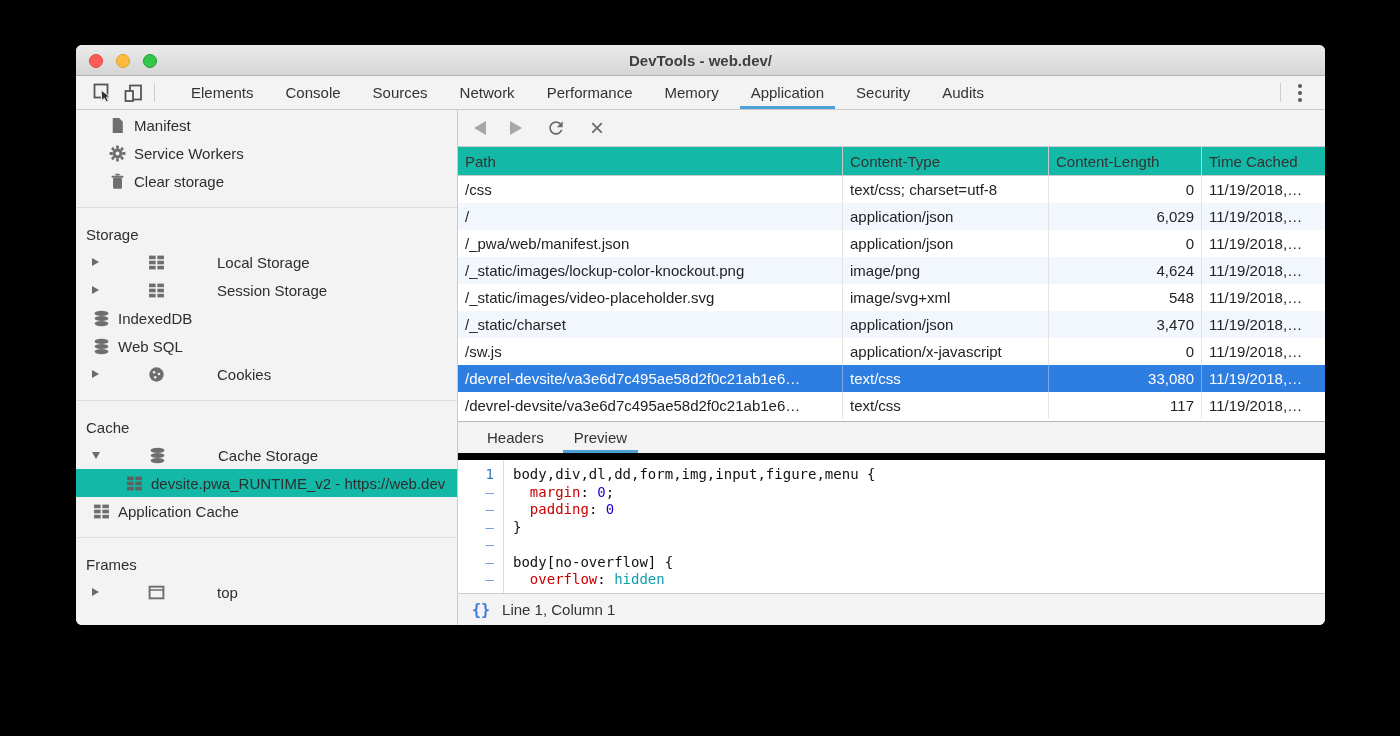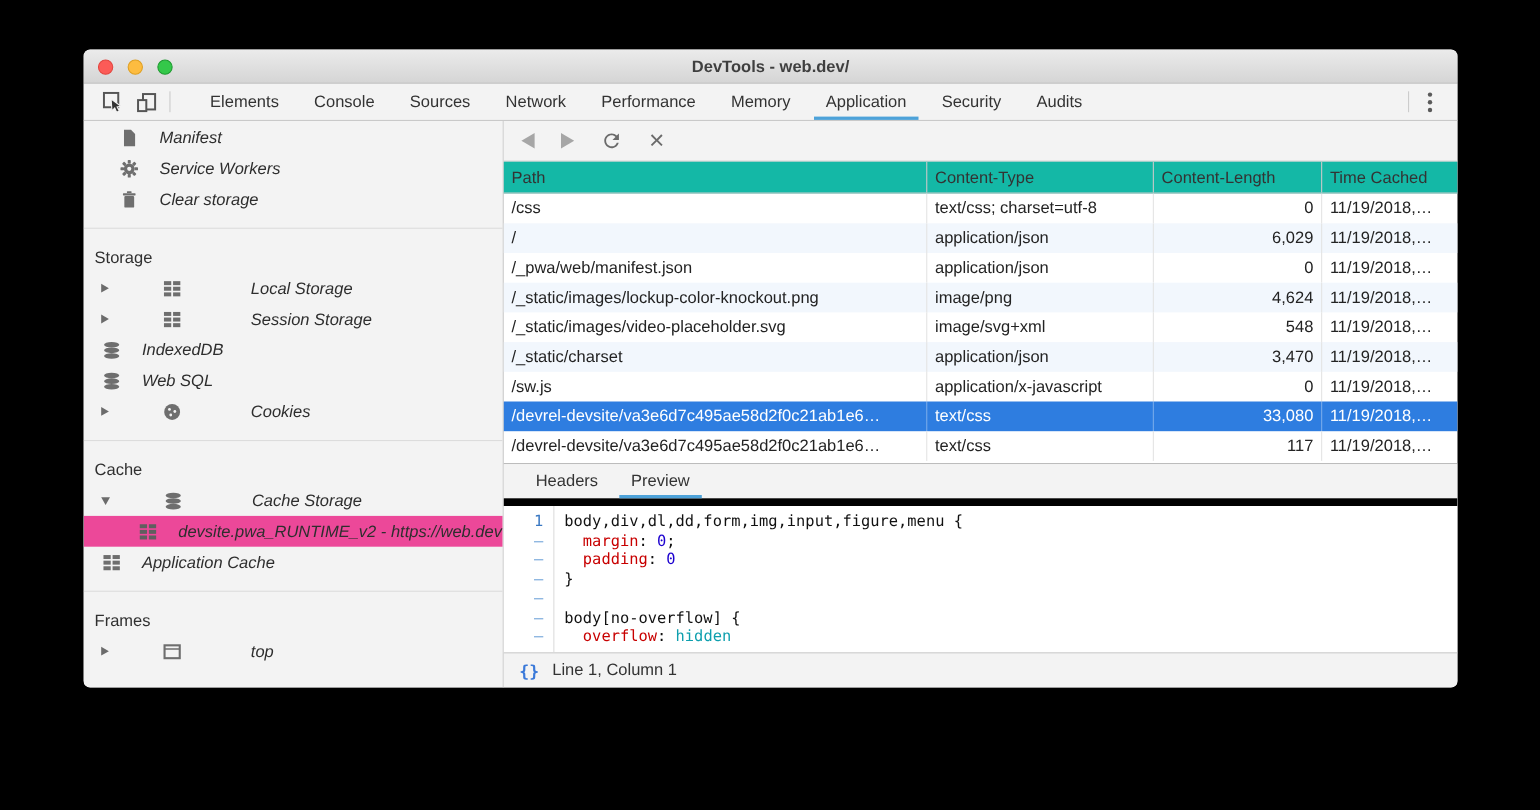--- a/index.html
+++ b/index.html
@@ -40,22 +40,22 @@
 
   
   .content { flex:1; display:flex; min-height:0; }
 
   
   .sidebar { width:382px; flex:0 0 382px; background:#f3f3f3;
              border-right:1px solid #ccc; padding-top:1px;
              font-size:15px; color:#2e2e2e; overflow:hidden; }
   .side-row { height:28px; display:flex; align-items:center;
               white-space:nowrap; overflow:hidden; }
-  .side-row .lbl { margin-left:19px;font-style:italic; }
-  .side-row.selected { background:#ec4899;text-align:right; }
+  .side-row .lbl { margin-left:8px; }
+  .side-row.selected { background:#14b8a6;text-align:right; }
   .side-header { height:28px; display:flex; align-items:center;
                  padding-left:10px; color:#303030; }
   .divider { height:1px; background:#dcdcdc; margin:12px 0; }
   .tri { width:0; height:0; margin-right:5px; flex:0 0 auto; }
   .tri.right { border-left:7px solid #6b6b6b; border-top:4.5px solid transparent;
                border-bottom:4.5px solid transparent; }
   .tri.down  { border-top:7px solid #6b6b6b; border-left:4.5px solid transparent;
                border-right:4.5px solid transparent; }
   .sicon { width:17px; height:17px; flex:0 0 17px; display:inline-flex; }
   .pad-l0 { padding-left:33px; }     

